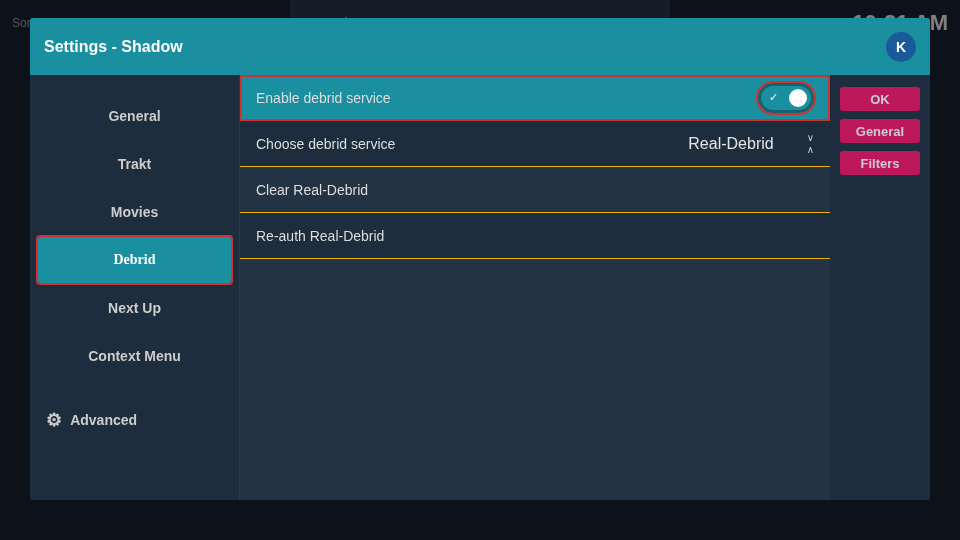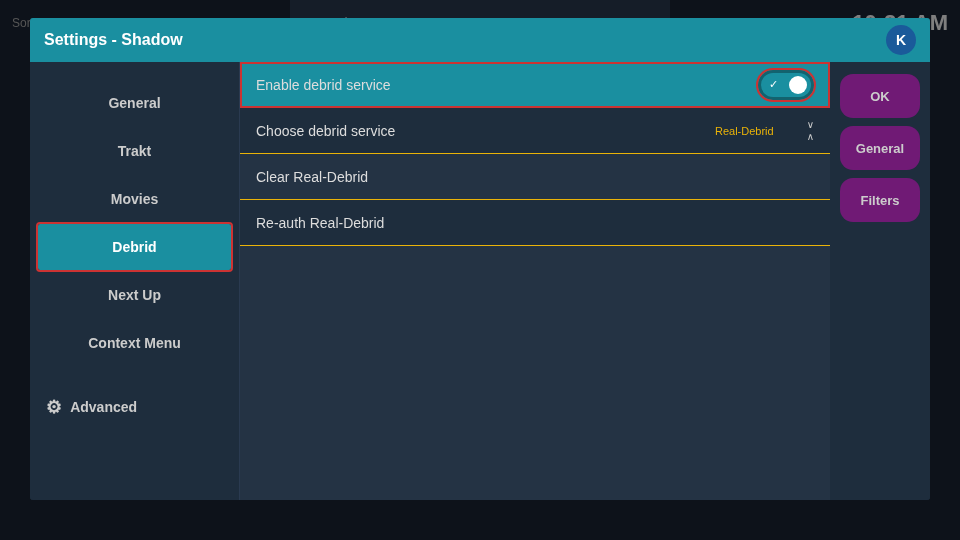--- a/index.html
+++ b/index.html
@@ -78,21 +78,21 @@
       background: #1e2d3d;
       border-radius: 3px;
       overflow: hidden;
       display: flex;
       flex-direction: column;
     }
 
     
     .dialog-header {
       background: #1a8fa0;
-      height: 44px;
+      height: 57px;
       display: flex;
       align-items: center;
       justify-content: space-between;
       padding: 0 14px;
       flex-shrink: 0;
     }
     .dialog-title {
       color: #ffffff;
       font-size: 16px;
       font-weight: bold;
@@ -131,20 +131,21 @@
       font-size: 14px;
       font-weight: bold;
       cursor: pointer;
       border-radius: 2px;
       margin: 2px 8px;
     }
     .sidebar-item.active {
       background: #1a8fa0;
       color: #ffffff;
       outline: 2px solid #cc3333;
+      font-family: Liberation Serif, serif;
     }
     .sidebar-advanced {
       display: flex;
       align-items: center;
       gap: 8px;
       margin: 8px 16px;
       color: #cccccc;
       font-size: 14px;
       font-weight: bold;
       cursor: pointer;
@@ -180,22 +181,22 @@
     }
     .content-row.normal:nth-child(even) {
       background: #1e2d3d;
     }
     .row-label {
       color: #dddddd;
       font-size: 14px;
       flex: 1;
     }
     .row-value {
-      color: #eab308;
-      font-size: 11px;
+      color: #e5e5e5;
+      font-size: 16px;
       margin-right: 8px;
     }
 
     
     .toggle-container {
       background: rgba(0,0,0,0.3);
       border-radius: 16px;
       padding: 3px;
       outline: 2px solid #cc3333;
     }
@@ -236,27 +237,27 @@
       background: #1e2d3d;
       display: flex;
       flex-direction: column;
       align-items: center;
       padding: 12px 8px;
       gap: 8px;
       flex-shrink: 0;
     }
     .action-btn {
       width: 80px;
-      height: 44px;
-      background: #701a75;
+      height: 24px;
+      background: #be185d;
       color: #cccccc;
       font-size: 13px;
       font-weight: bold;
       border: none;
-      border-radius: 13px;
+      border-radius: 3px;
       cursor: pointer;
       display: flex;
       align-items: center;
       justify-content: center;
     }
   </style>
 </head>
 <body>
 
 <div class="bg-top-bar">

